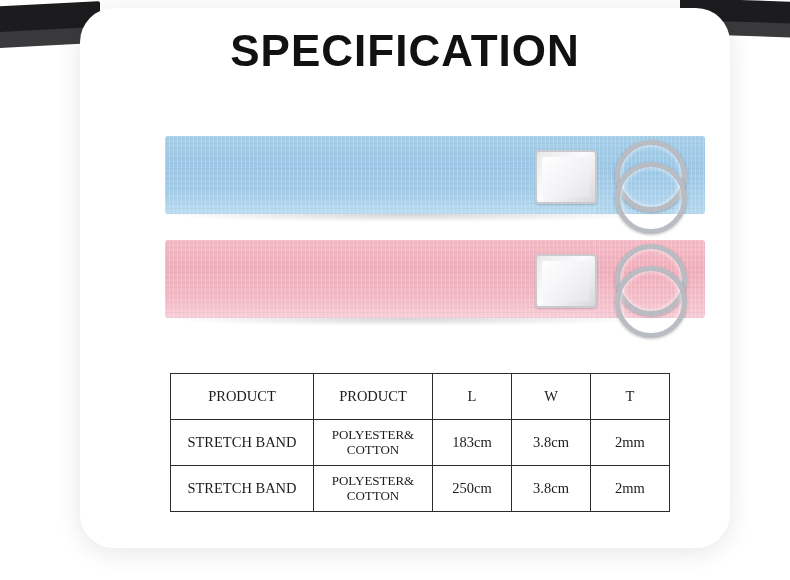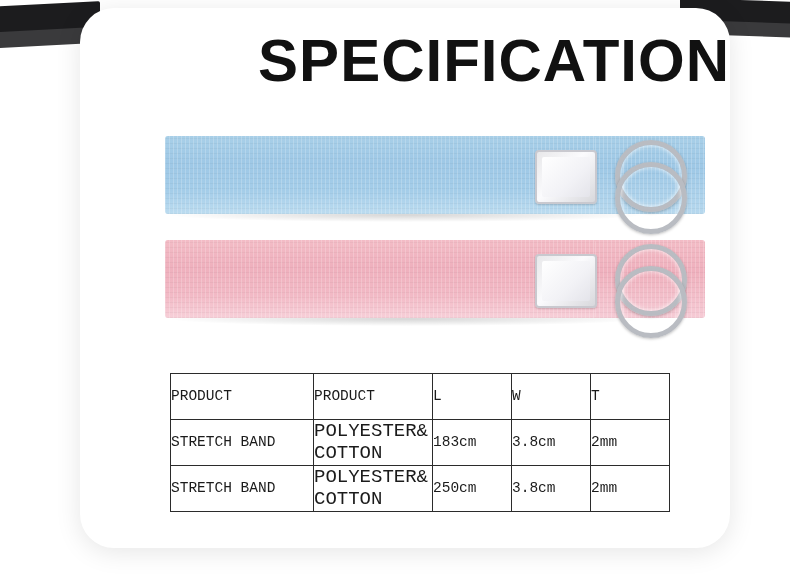--- a/index.html
+++ b/index.html
@@ -70,22 +70,22 @@
     border-radius: 34px;
     box-shadow: 0 4px 26px rgba(0,0,0,0.10);
   }
 
   
   .title {
     position: absolute;
     left: 0;
     top: 18px;
     width: 650px;
-    text-align: right;
-    font-size: 60px;
+    text-align: center;
+    font-size: 44px;
     font-weight: bold;
     letter-spacing: 1px;
     color: #111111;
     font-family: "Liberation Sans", sans-serif;
   }
 
   
   .belt-wrap {
     position: absolute;
   }
@@ -151,33 +151,33 @@
   
   .spec-table {
     position: absolute;
     border-collapse: collapse;
     font-size: 14.5px;
     color: #1b1b1b;
     background: #ffffff;
   }
   .spec-table td, .spec-table th {
     border: 1px solid #2b2b2b;
-    text-align: left;
+    text-align: center;
     font-weight: normal;
-    font-family: Liberation Mono, monospace;
+    font-family: Liberation Serif, serif;
     line-height: 1.15;
     padding: 0;
   }
   .spec-table tr { height: 46px; }
   .col-product { width: 142px; }
   .col-material { width: 118px; }
   .col-l { width: 78px; }
   .col-w { width: 78px; }
   .col-t { width: 78px; }
-  .cell-2line { font-size: 19px; line-height: 1.12; }
+  .cell-2line { font-size: 13px; line-height: 1.12; }
 </style>
 </head>
 <body>
 
 <div id="stage">
 
   <div class="dark-strip strip-left"></div>
   <div class="dark-strip strip-left-2"></div>
   <div class="dark-strip strip-right"></div>
   <div class="dark-strip strip-right-2"></div>

